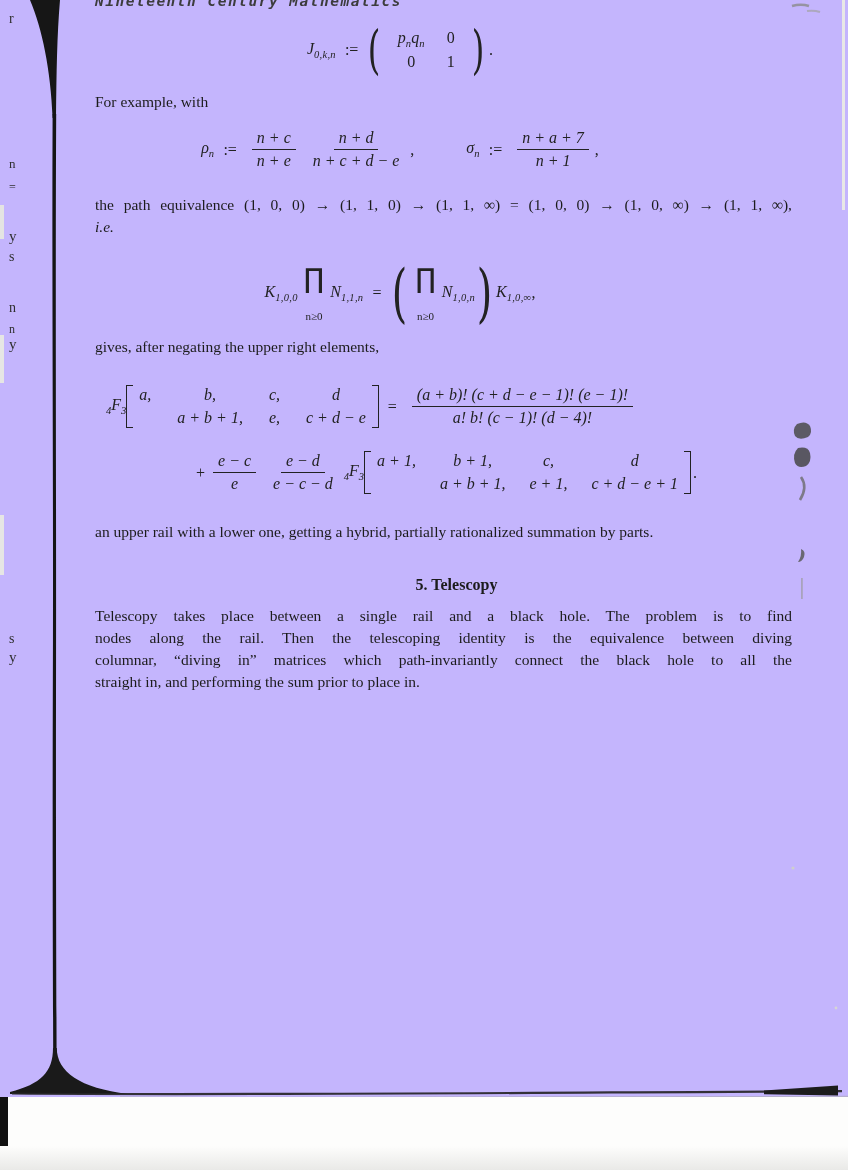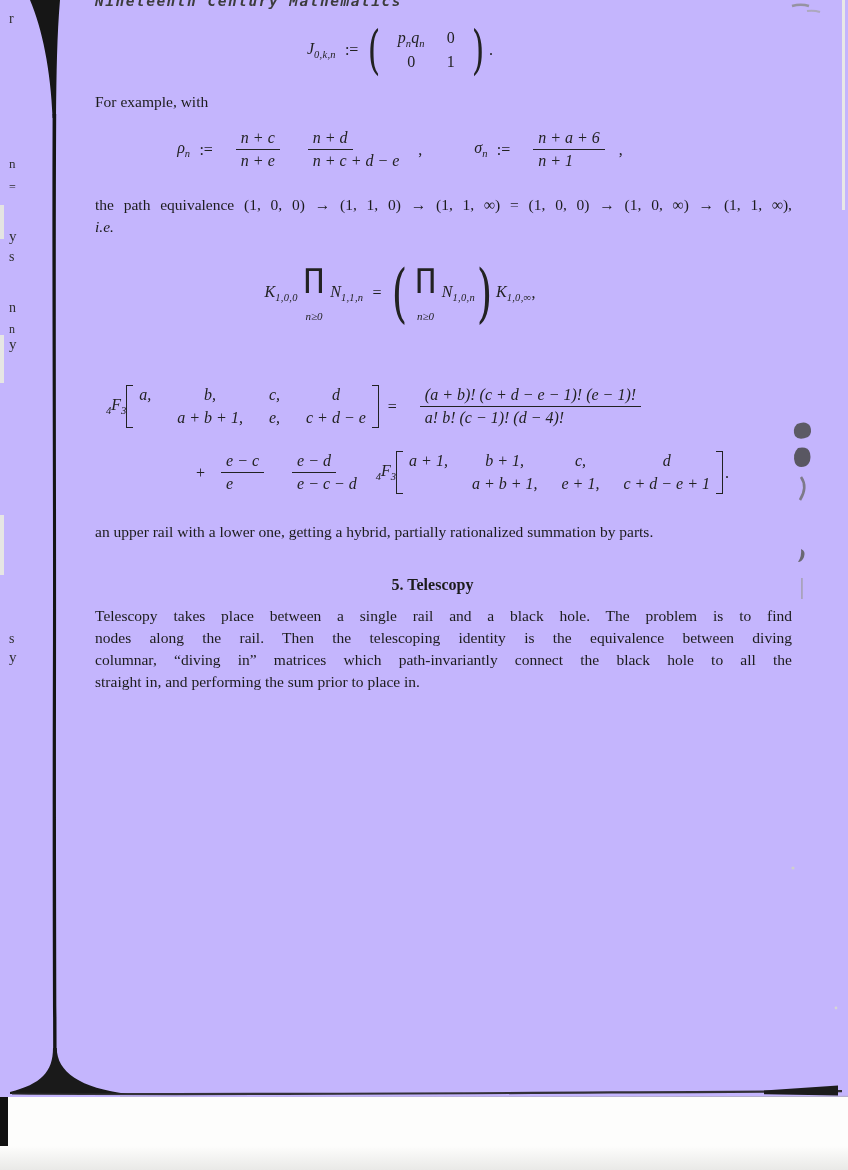--- a/index.html
+++ b/index.html
@@ -16,41 +16,41 @@
   .mf0{top:11px;font-size:14px}.mf1{top:156px;font-size:13px}.mf2{top:180px;font-size:12px}
   .mf3{top:228px}.mf4{top:249px;font-size:14px}.mf5{top:300px;font-size:14px}
   .mf6{top:322px;font-size:12px}.mf7{top:336px}.mf8{top:631px;font-size:14px}.mf9{top:649px}
 
   
   .tline{position:absolute;left:95px;width:697px;font-size:15.5px;line-height:22px;}
   .just{text-align:justify;text-align-last:justify;}
   .para{position:absolute;left:95px;width:697px;font-size:15.5px;}
   .para .ln{line-height:22px;}
   .para .ln.just{text-align:justify;text-align-last:justify;}
-  .heading{position:absolute;left:84px;width:697px;text-align:center;font-weight:bold;font-size:16px;}
+  .heading{position:absolute;left:108px;width:697px;text-align:center;font-weight:bold;font-size:16px;}
 
   
   .formula{position:absolute;display:flex;align-items:center;font-size:16px;color:#222;}
   .fcenter{left:0;width:800px;justify-content:center;}
   .it{font-style:italic;}
   .grp{display:inline-block;white-space:nowrap;}
   sub.s{font-size:10.5px;font-style:italic;letter-spacing:0.3px;}
   .rel{margin:0 9px;white-space:pre;}
-  .frac{display:inline-flex;flex-direction:column;align-items:flex-start;margin:0 14px;}
+  .frac{display:inline-flex;flex-direction:column;align-items:center;margin:0 6px;}
   .frac .num{padding:0 5px 2px;border-bottom:1.2px solid #222;white-space:nowrap;}
   .frac .den{padding:2px 5px 0;white-space:nowrap;}
   .bp{display:inline-block;font-family:"DejaVu Serif",serif;font-weight:400;line-height:1;
       transform:scaleX(.62);margin:0 -3px;}
   .bp-j{font-size:52px;}
   .bp-k{font-size:64px;}
   .mat2{display:grid;grid-template-columns:auto auto;column-gap:22px;row-gap:3px;
         justify-items:center;margin:0 16px;}
   .prod{display:inline-flex;flex-direction:column;align-items:center;margin:0 6px;}
   .prod .op{font-family:"DejaVu Sans",sans-serif;font-size:27px;line-height:1;}
-  .prod .lim{font-size:11px;font-style:italic;margin-top:18px;}
+  .prod .lim{font-size:11px;margin-top:18px;}
   .brk{align-self:stretch;width:6px;margin:1px 0;}
   .brk.l{border:1.5px solid #222;border-right:none;margin-right:2px;}
   .brk.r{border:1.5px solid #222;border-left:none;margin-left:2px;}
   .fmat{display:grid;row-gap:5px;text-align:center;padding:2px 4px;font-style:italic;}
   .fmat4{grid-template-columns:auto auto auto auto;column-gap:26px;}
   .fmat .c{white-space:nowrap;}
   .fmat .c2start{grid-column:2;}
   .hyp sub{font-size:10.5px;}
 
   
@@ -132,21 +132,21 @@
         </span>
       <span class="frac">
           <span class="num it">n + d</span>
           <span class="den it">n + c + d − e</span>
         </span>
       <span>,</span>
       <span style="width:52px;"></span>
       <span class="grp it"><span>σ</span><sub class="s">n</sub></span>
       <span class="rel">:=</span>
       <span class="frac">
-          <span class="num it">n + a + 6</span>
+          <span class="num it">n + a + 7</span>
           <span class="den it">n + 1</span>
         </span>
       <span>,</span>
     </div>
 
     <div class="tline just" style="top:194px;">the path equivalence (1, 0, 0) → (1, 1, 0) → (1, 1, ∞) = (1, 0, 0) → (1, 0, ∞) → (1, 1, ∞),</div>
     <div class="tline" style="top:216px;font-style:italic;">i.e.</div>
 
     <div class="formula fcenter" style="top:254px;height:78px;">
       <span class="grp it"><span>K</span><sub class="s">1,0,0</sub></span>
@@ -160,20 +160,21 @@
       <span class="prod">
           <span class="op">∏</span>
           <span class="lim">n≥0</span>
         </span>
       <span class="grp it"><span>N</span><sub class="s">1,0,n</sub></span>
       <span class="bp bp-k">)</span>
       <span class="grp it" style="margin-left:2px;"><span>K</span><sub class="s">1,0,∞</sub></span>
       <span>,</span>
     </div>
 
+    <div class="tline" style="top:336px;">gives, after negating the upper right elements,</div>
 
     <div class="formula" style="top:384px;left:106px;">
       <span class="grp it hyp"><sub>4</sub><span>F</span><sub>3</sub></span>
       <span class="brk l"></span>
       <span class="fmat fmat4">
         <span class="c">a,</span>
         <span class="c">b,</span>
         <span class="c">c,</span>
         <span class="c">d</span>
         <span class="c c2start">a + b + 1,</span>

